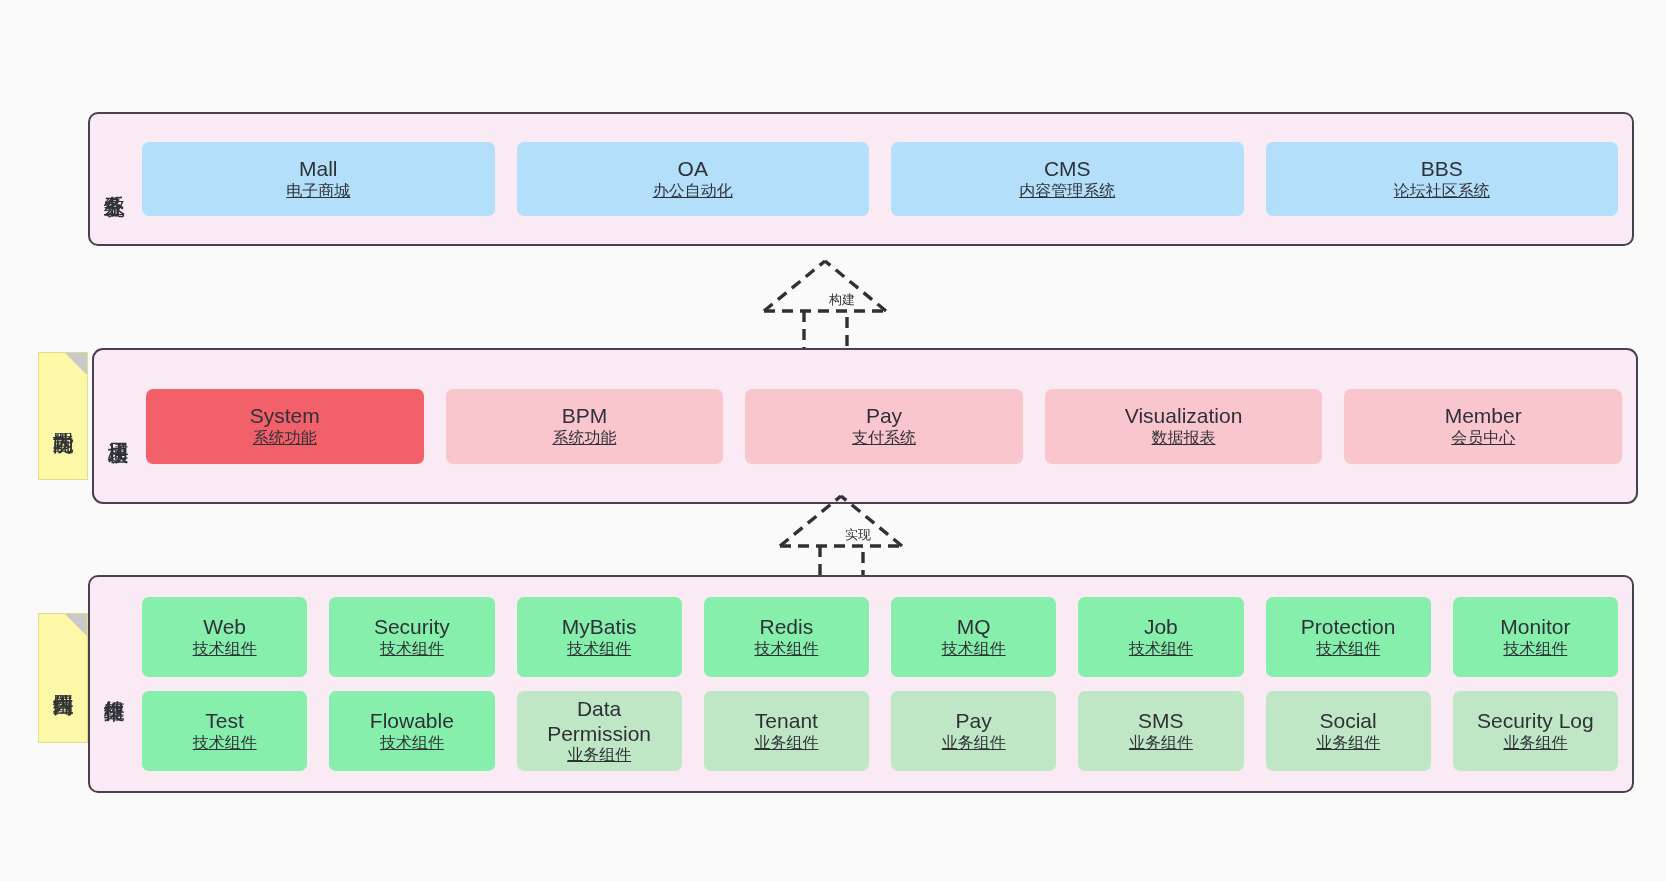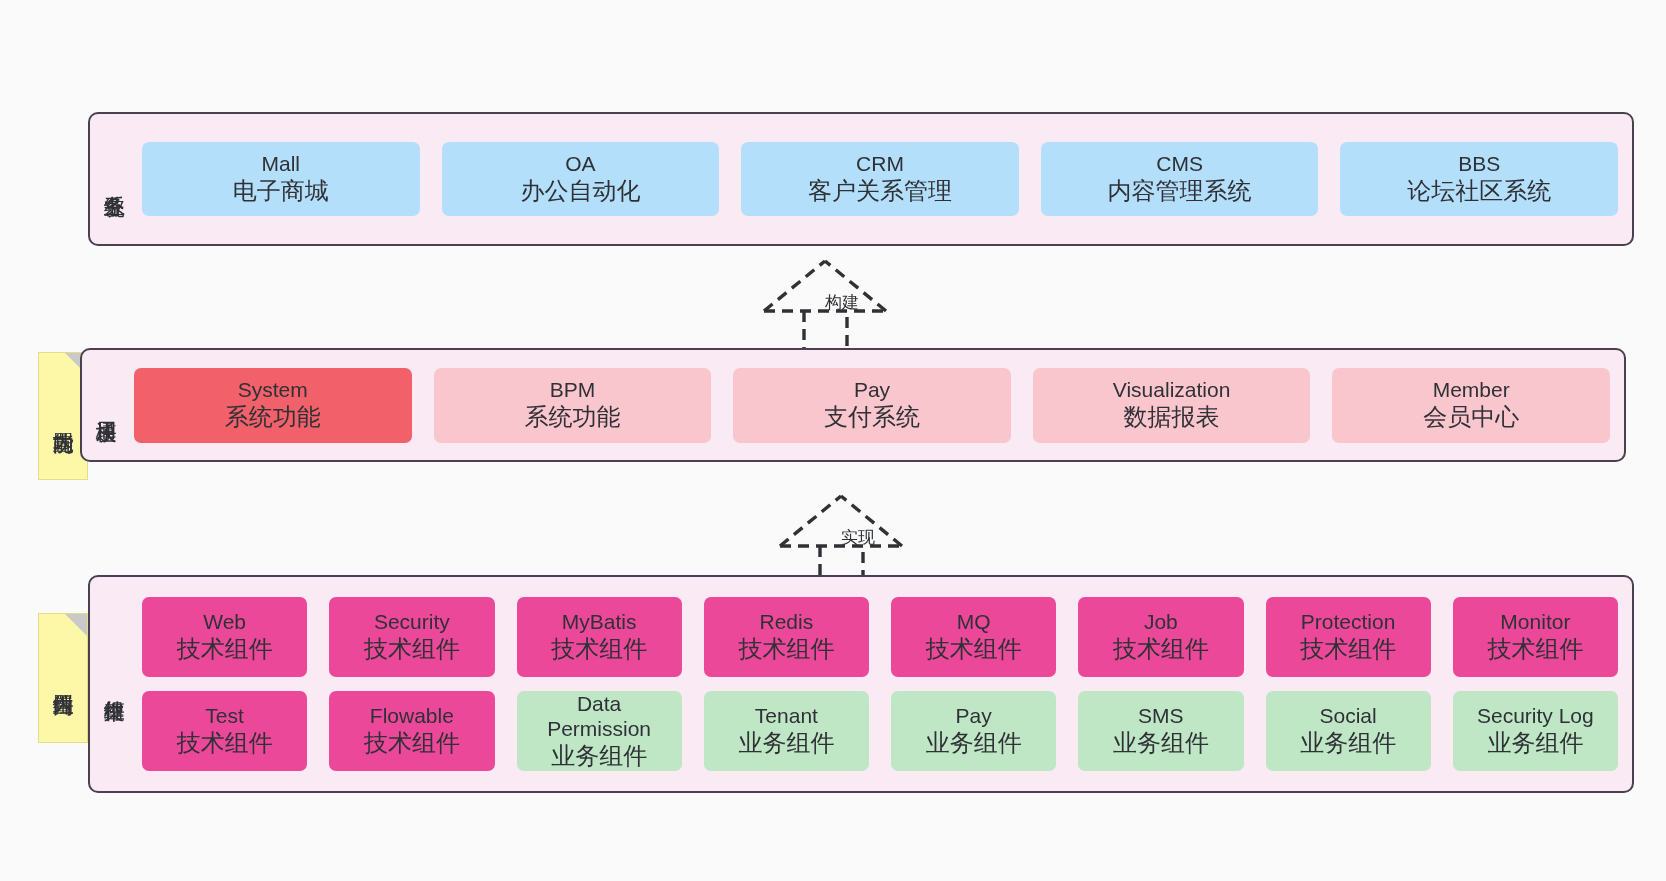--- a/index.html
+++ b/index.html
@@ -71,34 +71,34 @@
     border-radius: 7px;
     display: flex;
     flex-direction: column;
     align-items: center;
     justify-content: center;
     text-align: center;
     line-height: 1.18;
     padding: 4px 22px;
   }
   .card .ln1 { font-size: 21px; }
-  .card .ln2 { font-size: 24px; }
+  .card .ln2 { font-size: 16px; text-decoration: underline; }
 
   .c-blue        { background: #b3dffb; }
   .c-red         { background: #f2606a; }
   .c-pink        { background: #fac6cd; }
-  .c-green       { background: #ec4899; text-align: right; }
+  .c-green       { background: #86efac; text-align: right; }
   .c-greenlight  { background: #bfe7c6; }
 
   
   #band-business { left: 88px;  top: 112px; width: 1546px; height: 134px; }
   #band-business .card { height: 74px; }
 
   
-  #band-modules  { left: 80px;  top: 348px; width: 1546px; height: 114px; }
+  #band-modules  { left: 92px;  top: 348px; width: 1546px; height: 156px; border-radius: 11px; }
   #band-modules .card { height: 75px; }
 
   
   #band-framework { left: 88px; top: 575px; width: 1546px; height: 218px; }
   #band-framework .card { height: 80px; }
 
   
   .sticky {
     position: absolute;
     width: 50px;
@@ -137,21 +137,21 @@
   #arrow-build   { left: 752px; top: 253px; }
   #arrow-realize { left: 768px; top: 488px; }
 
   .arrow-group svg { display: block; }
 
   .arrow-label {
     position: absolute;
     left: 0; right: 0;
     top: 38px;
     text-align: center;
-    font-size: 17px;
+    font-size: 13px;
     color: #2f3136;
     background: transparent;
     user-select: none;
   }
 </style>
 </head>
 <body>
 
 <div id="canvas">
 
@@ -159,24 +159,20 @@
     <div class="band-label">业务系统</div>
     <div class="cards">
       <div class="card-row">
         <div class="card c-blue">
           <span class="ln1">Mall</span>
           <span class="ln2">电子商城</span>
         </div>
         <div class="card c-blue">
           <span class="ln1">OA</span>
           <span class="ln2">办公自动化</span>
-        </div>
-        <div class="card c-blue">
-          <span class="ln1">CRM</span>
-          <span class="ln2">客户关系管理</span>
         </div>
         <div class="card c-blue">
           <span class="ln1">CMS</span>
           <span class="ln2">内容管理系统</span>
         </div>
         <div class="card c-blue">
           <span class="ln1">BBS</span>
           <span class="ln2">论坛社区系统</span>
         </div>
       </div>

